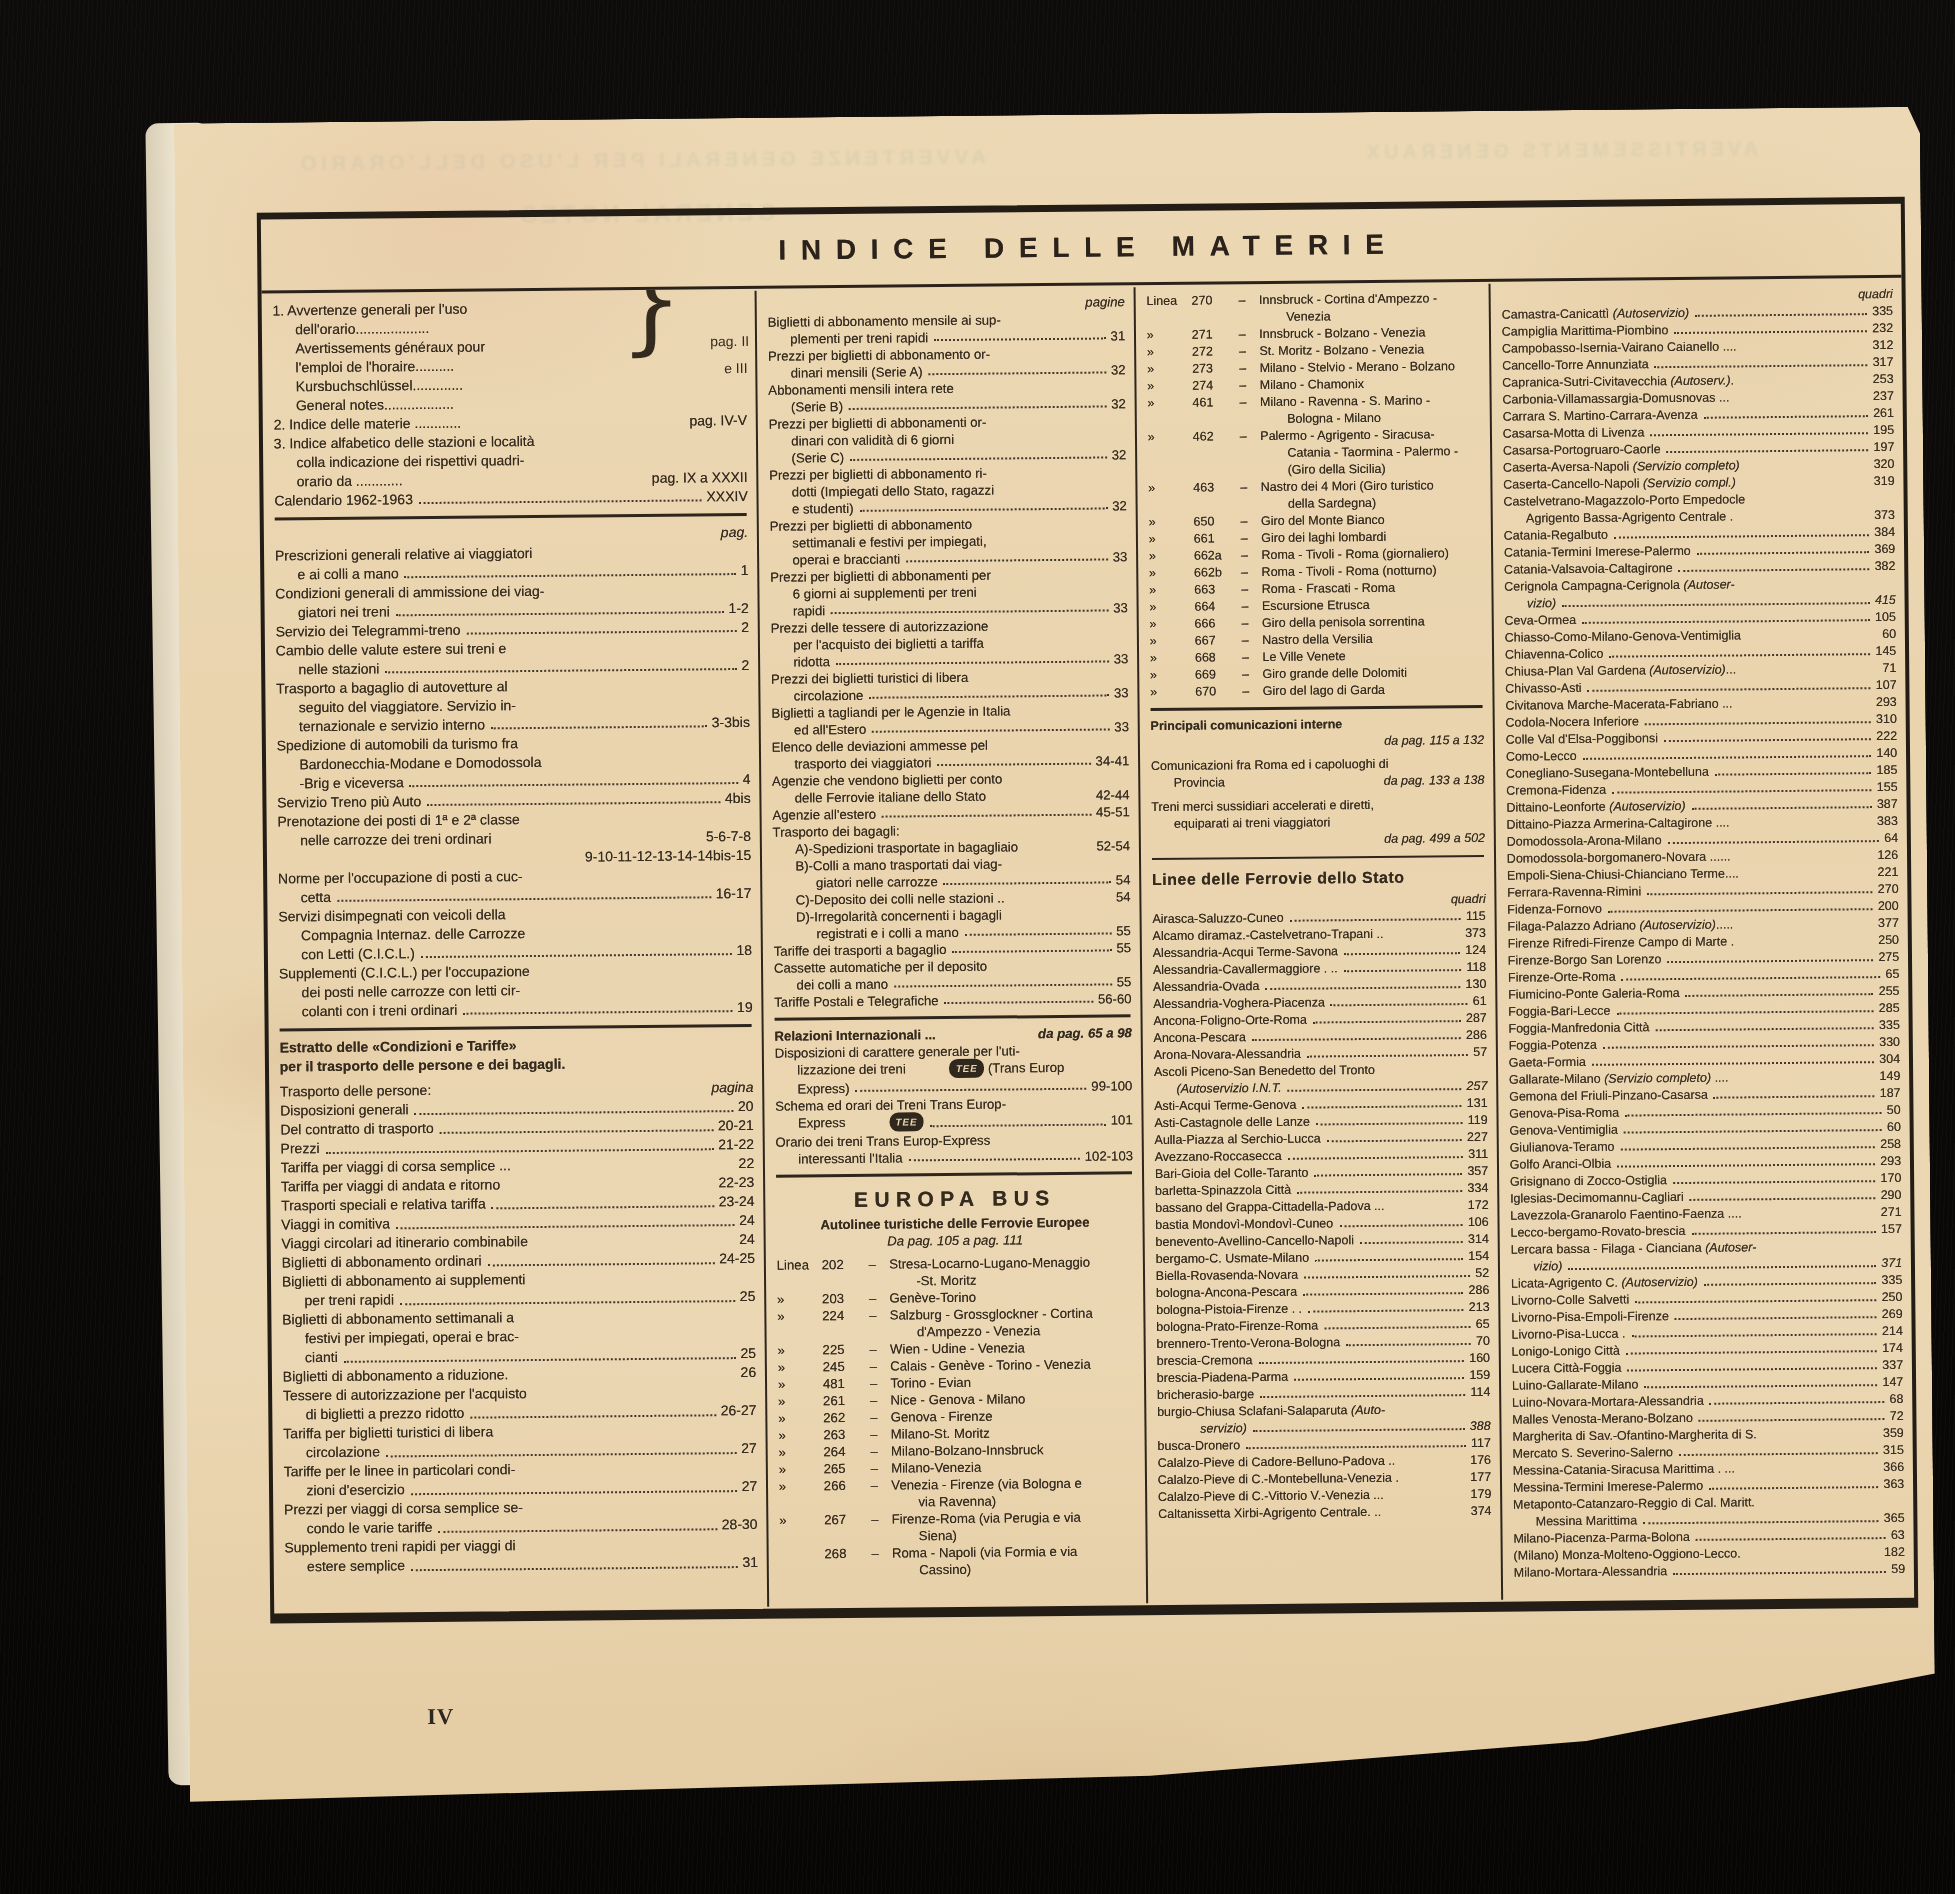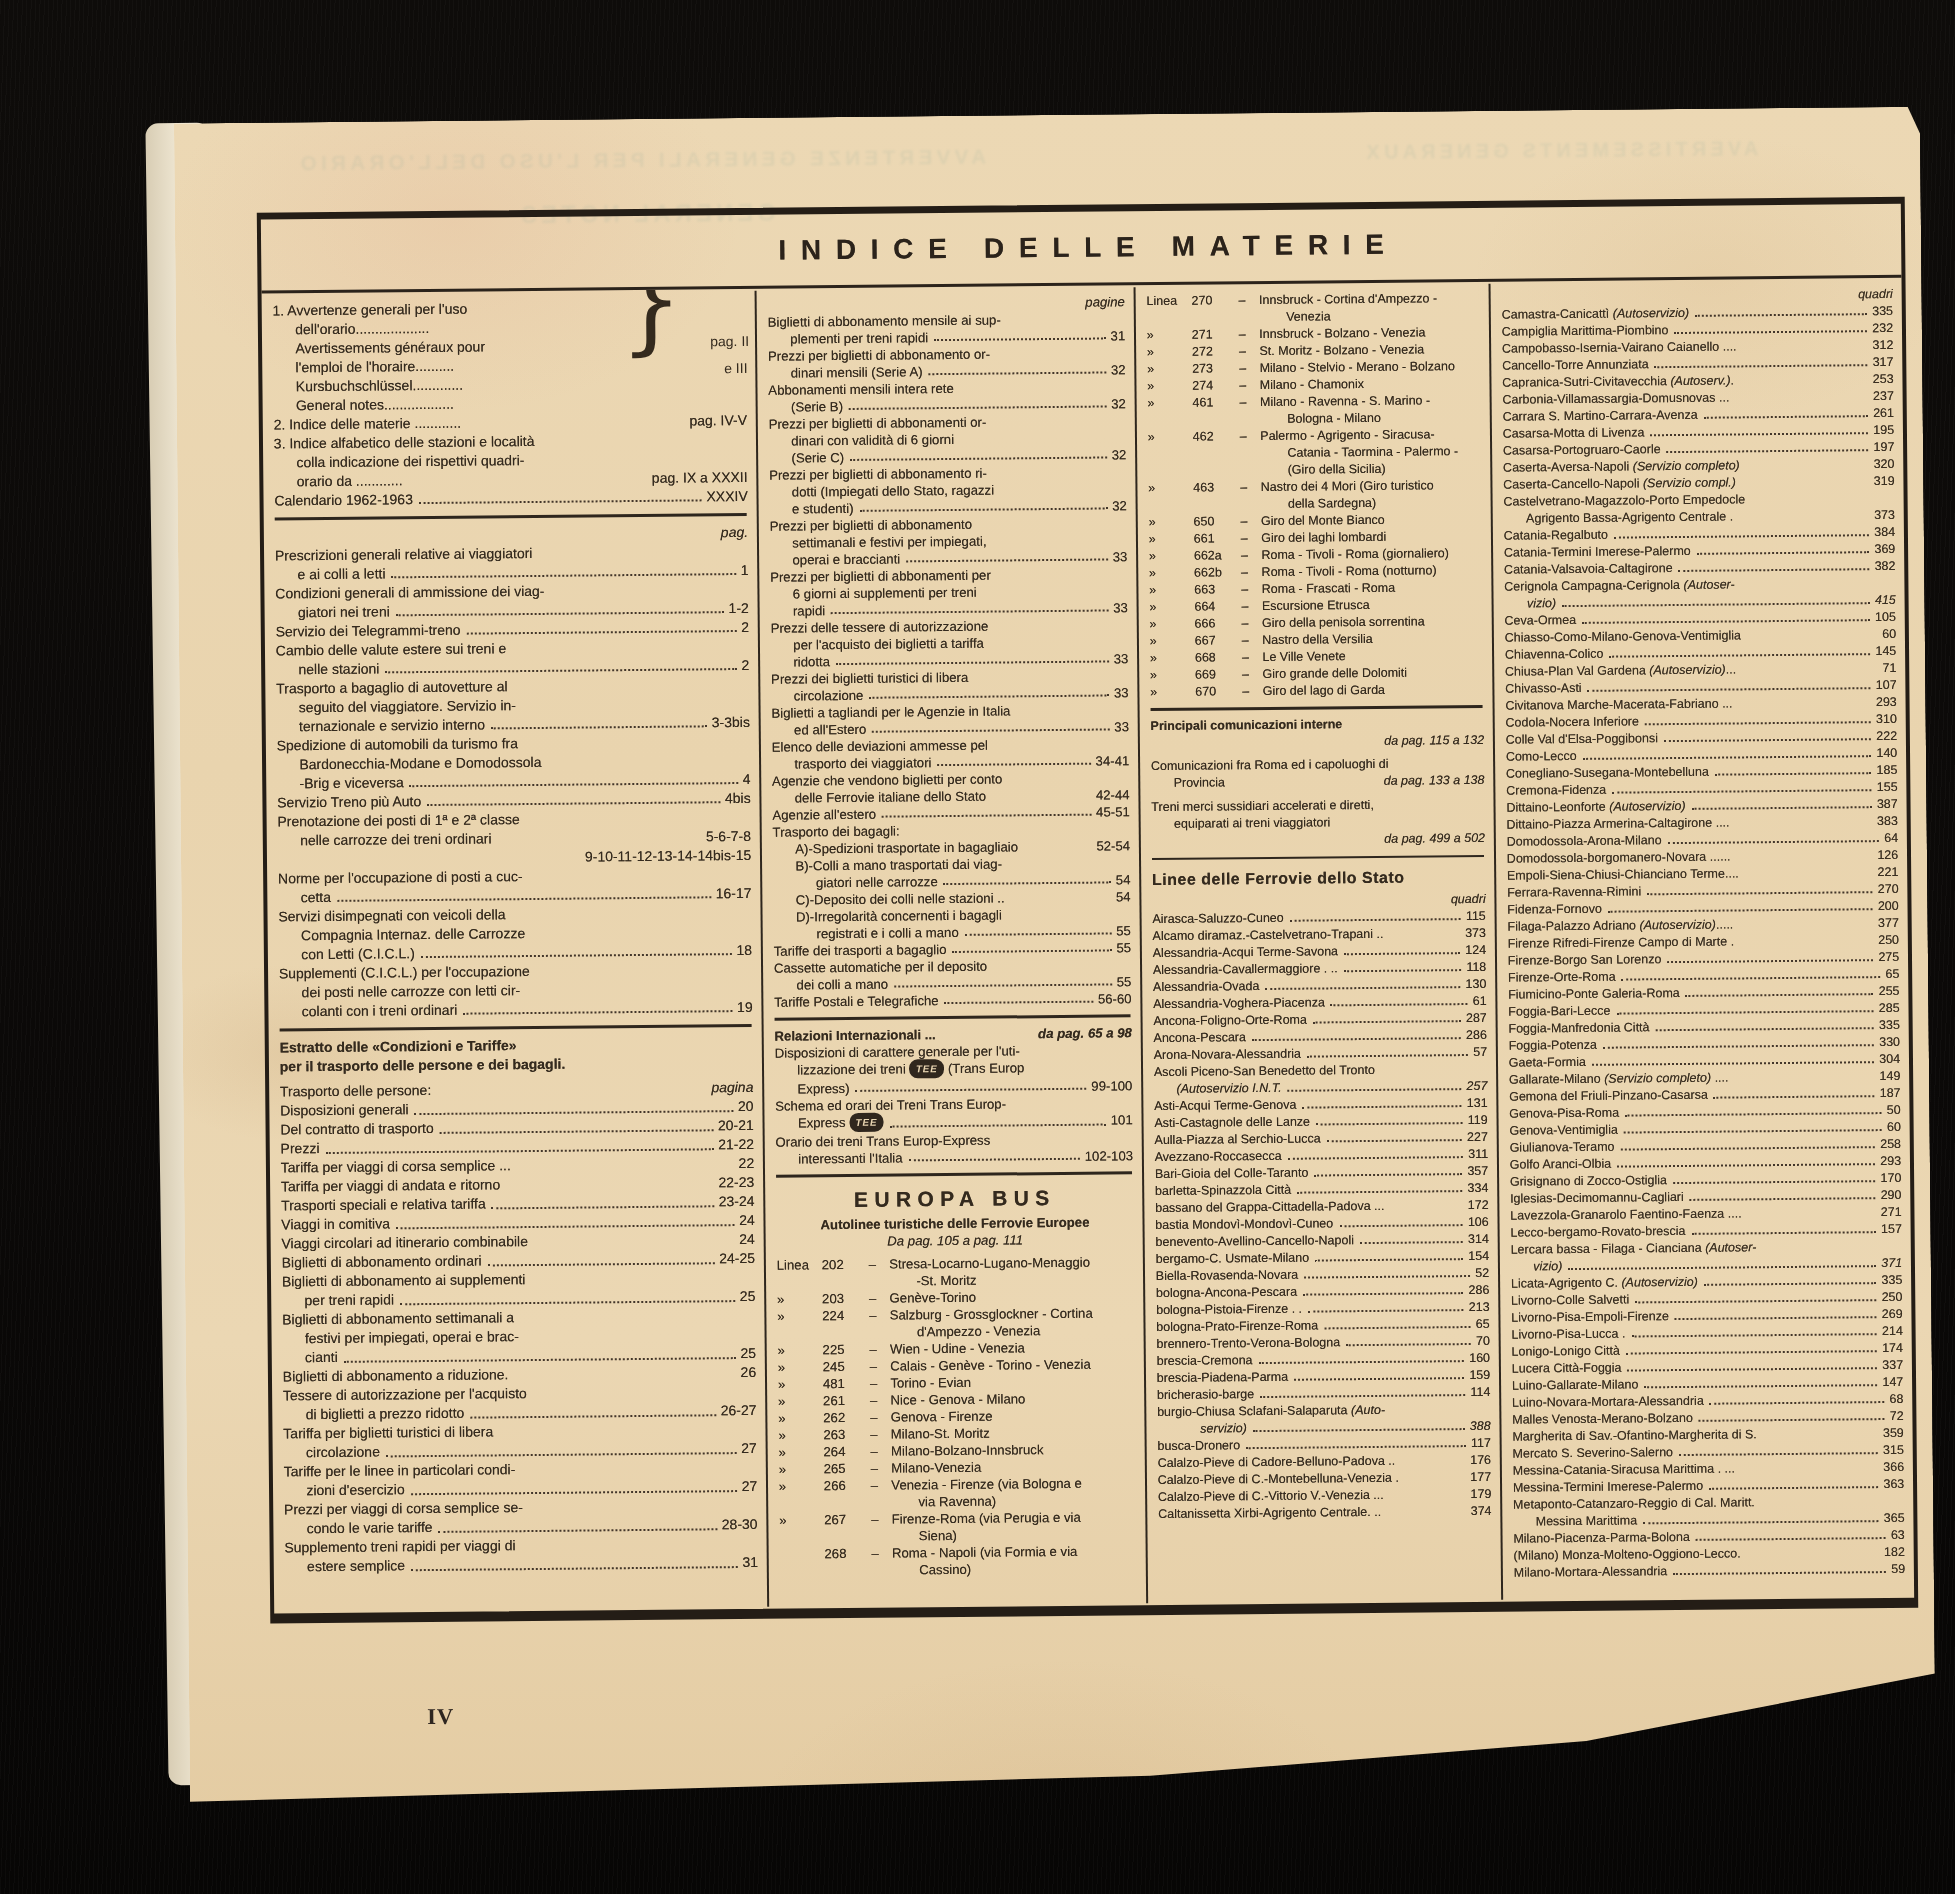--- a/index.html
+++ b/index.html
@@ -54,21 +54,21 @@
   .pg.pit{font-style:italic;}
   .rule{height:2.4px;background:#2e261d;margin:7.8px 1px 6.8px 0;}
   .gap{height:6.8px;}
   .bus .bpre{flex:0 0 45px;}
   .bus .bn{flex:0 0 47px;}
   .bus .bd{flex:0 0 20.5px;}
   .bus .bt{flex:1 1 auto;white-space:nowrap;}
   .bus .bt.cont{padding-left:27px;}
   .tee{display:inline-block;background:#30271d;color:#ead7b3;border-radius:8.8px;
     padding:0.5px 6.4px 1px;font-style:italic;font-weight:bold;font-size:.74em;
-    letter-spacing:1px;transform:translateY(-1px);}
+    letter-spacing:1px;transform:translateY(-1px);margin-left:40px;}
   .bracegrp{position:relative;padding-right:123px;}
   .brace{position:absolute;right:63px;top:-8.8px;font-family:"DejaVu Serif",serif;
     font-weight:200;font-size:100px;transform:scaleY(1.18);color:#342a1e;}
   .bpag{position:absolute;font-size:14px;color:#342a1e;margin-left:11px;}
   .bpag.l1{right:-2.9px;top:35px;}
   .bpag.l2{right:-1px;top:62px;text-align:center;}
   .folio{position:absolute;left:190px;top:1583px;font-family:"Liberation Serif",serif;
     font-size:22.5px;font-weight:bold;color:#2e2620;letter-spacing:1px;margin-left:48px;}
 </style>
 </head>
@@ -134,21 +134,21 @@
               <span class="pg">XXXIV</span>
             </div>
             <div class="rule"></div>
             <div class="ln itl al-r">
               <span class="t">pag.</span>
             </div>
             <div class="ln">
               <span class="t">Prescrizioni generali relative ai viaggiatori</span>
             </div>
             <div class="ln i1">
-              <span class="t">e ai colli a letti</span>
+              <span class="t">e ai colli a mano</span>
               <span class="dots"></span>
               <span class="pg">1</span>
             </div>
             <div class="ln">
               <span class="t">Condizioni generali di ammissione dei viag-</span>
             </div>
             <div class="ln i1">
               <span class="t">giatori nei treni</span>
               <span class="dots"></span>
               <span class="pg">1-2</span>

